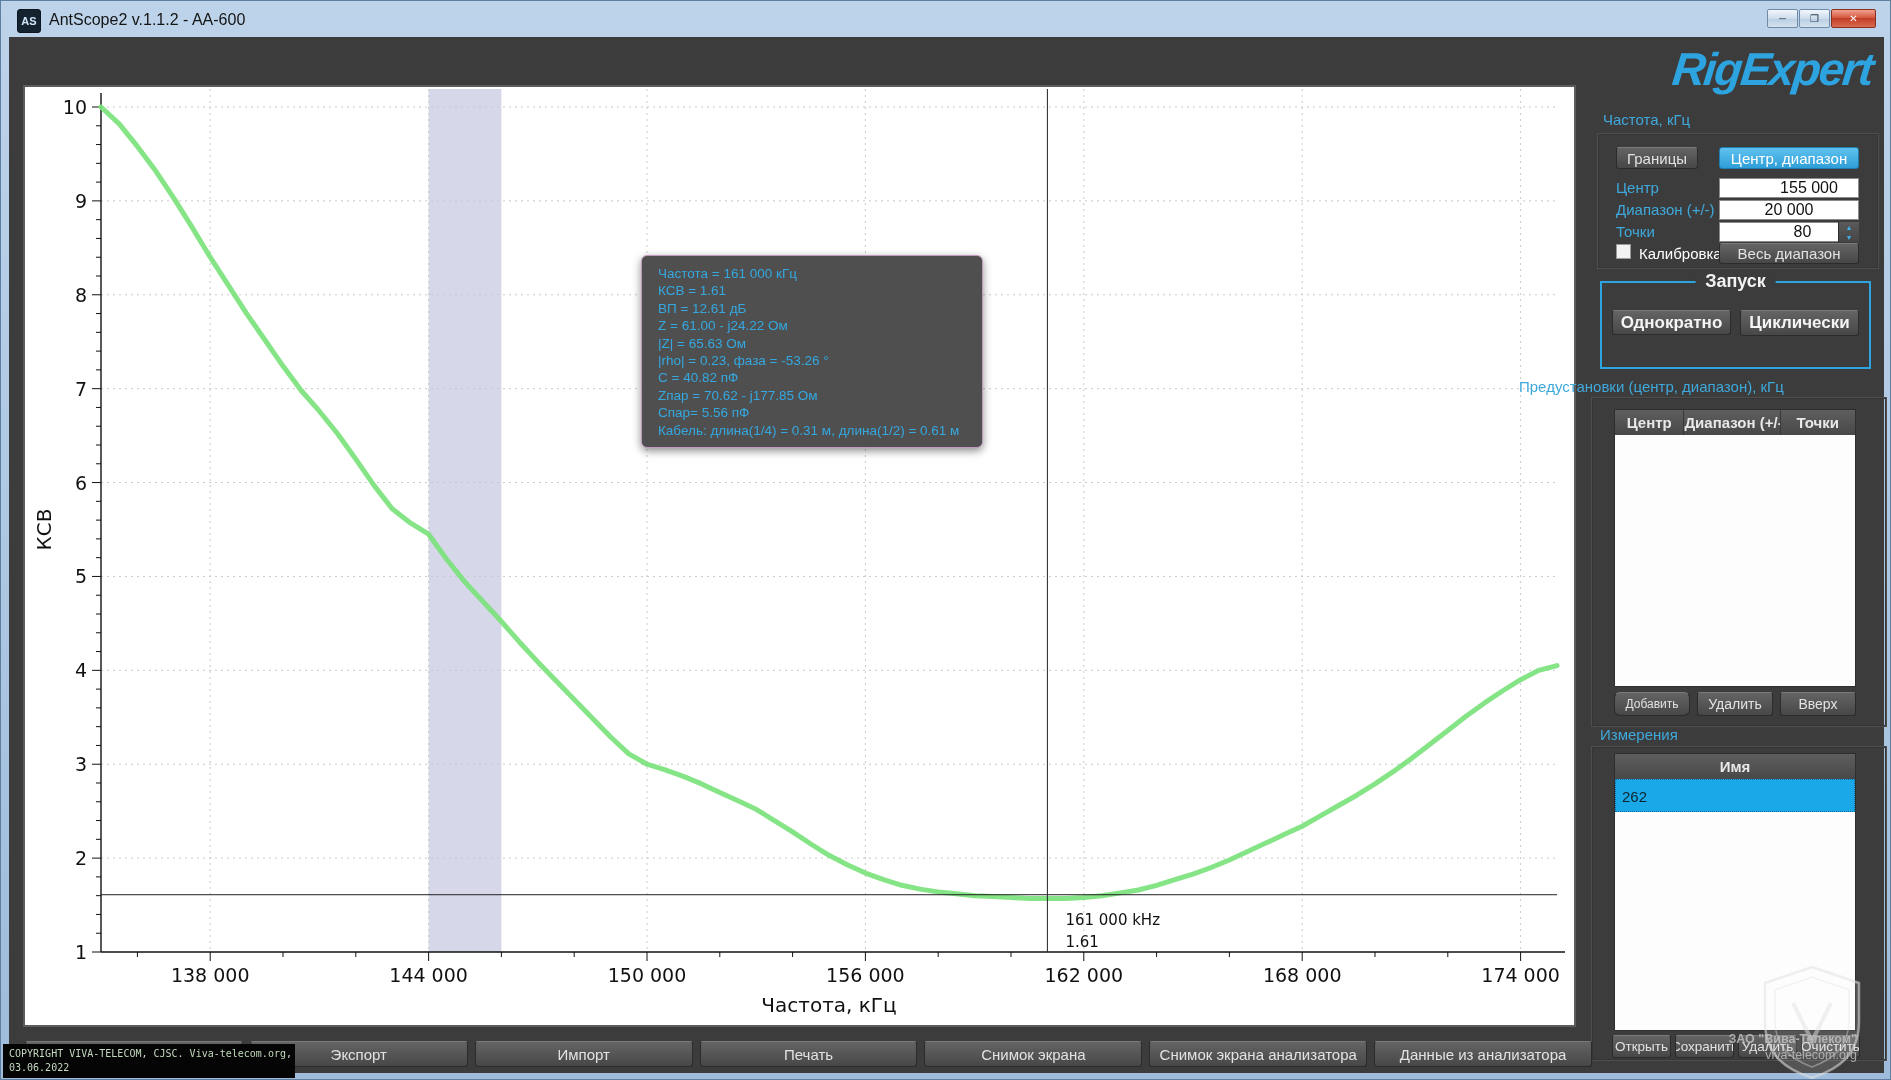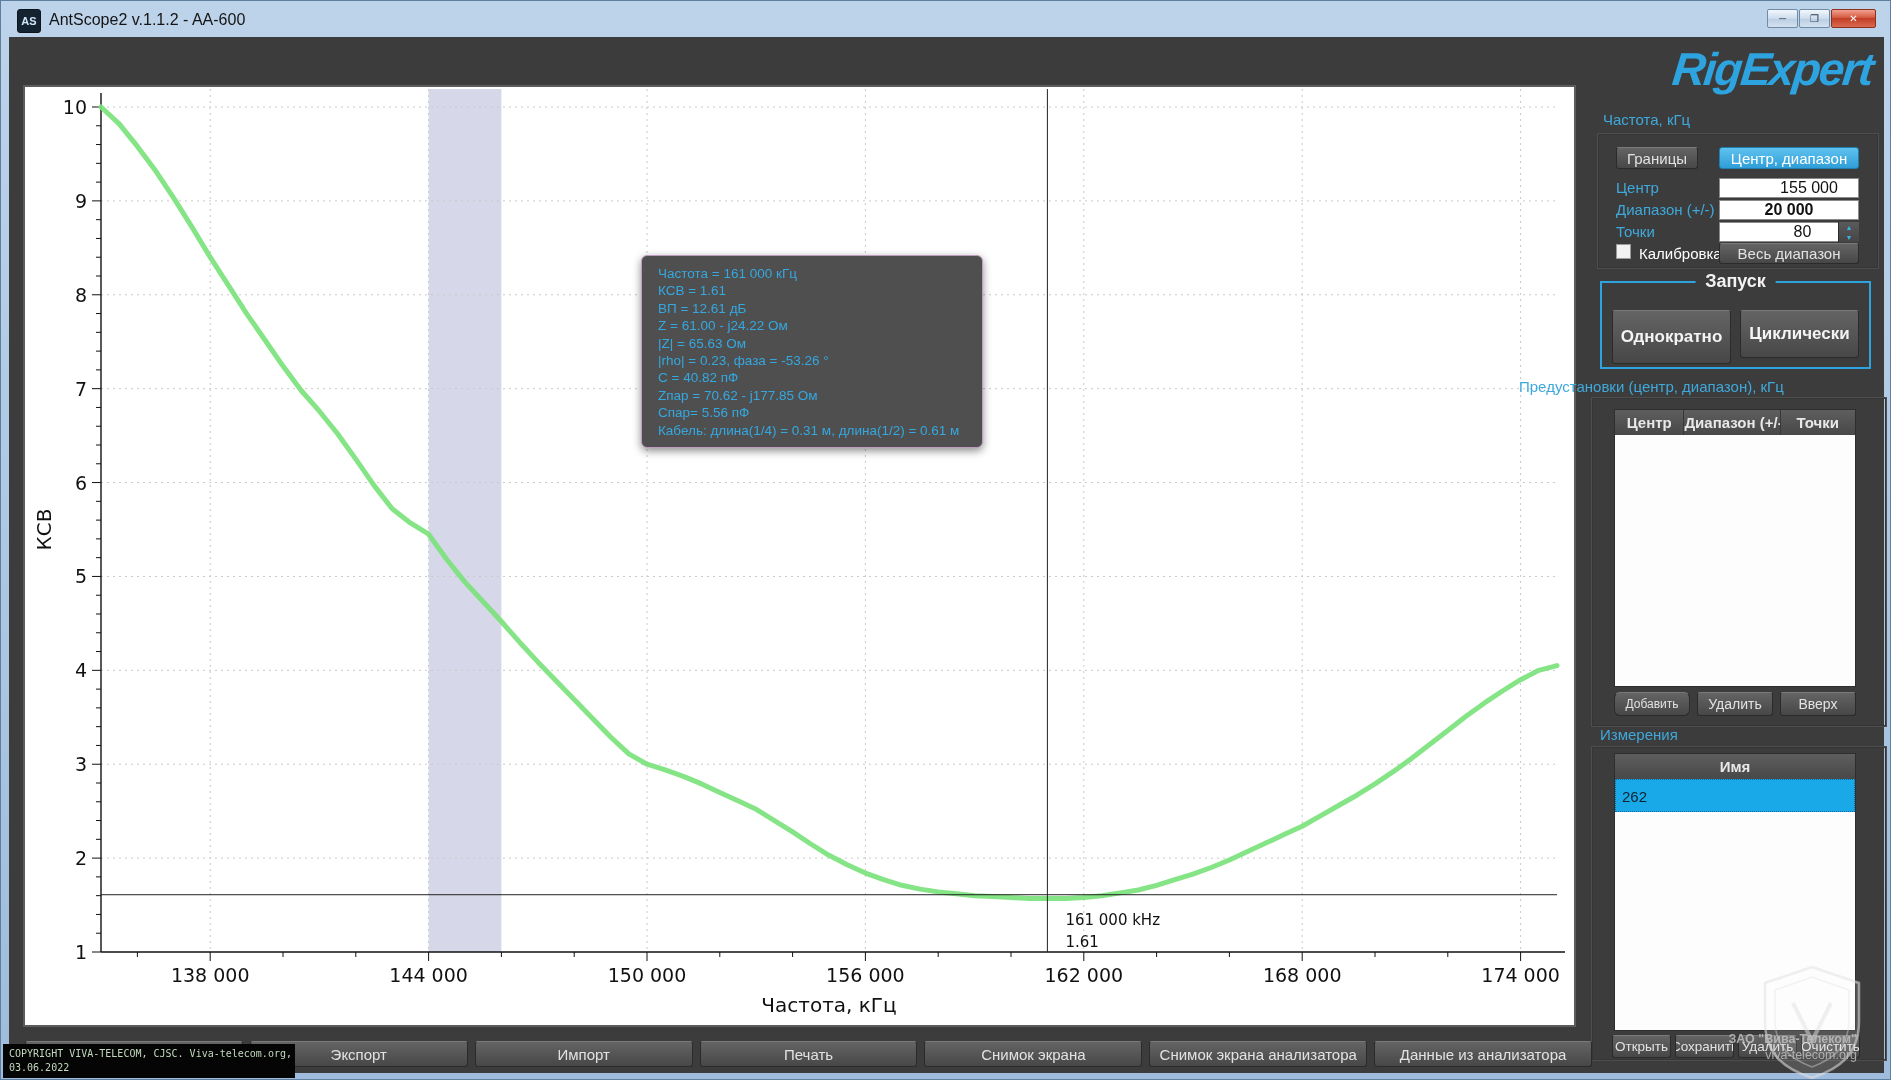--- a/index.html
+++ b/index.html
@@ -249,41 +249,41 @@
     <div class="plabel" style="left:1594px;top:74px;">Частота, кГц</div>
 
     <div class="group" style="left:1588px;top:96px;width:282px;height:136px;">
       <div class="btn" style="position:absolute;left:18px;top:13px;width:82px;height:22px;">Границы</div>
       <div class="btn accent" style="position:absolute;left:121px;top:13px;width:140px;height:22px;">Центр, диапазон</div>
 
       <div class="flabel" style="top:44px;">Центр</div>
       <input class="field" style="top: 44px; padding-left: 42px;" readonly="" value="155 000">
 
       <div class="flabel" style="top:66px;">Диапазон (+/-)</div>
-      <input class="field" style="top: 66px; font-weight: bold;" readonly="" value="20 000">
+      <input class="field" style="top: 66px;" readonly="" value="20 000">
 
       <div class="flabel" style="top:88px;">Точки</div>
       <div style="position:absolute;left:121px;top:88px;width:140px;height:20px;">
         <input class="field" style="left: 0px; top: 0px; width: 140px; padding-left: 29px;" readonly="" value="80">
         <div class="spin">
           <span>▲</span>
           <span>▼</span>
         </div>
       </div>
 
       <div class="checkbox" style="left:18px;top:110px;"></div>
       <div class="flabel" style="left:41px;top:110px;color:#ffffff;">Калибровка</div>
       <div class="btn" style="position:absolute;left:121px;top:109px;width:140px;height:21px;">Весь диапазон</div>
     </div>
 
     <div class="run-group" style="left:1591px;top:244px;width:271px;height:88px;">
       <div class="run-legend">Запуск</div>
       <div id="runbtns" style="position:absolute;left:10px;top:27px;right:10px;display:flex;gap:9px;">
-          <div class="btn big" style="flex: 1 1 0%; height: 54px;">Однократно</div>
-          <div class="btn big" style="flex: 1 1 0%; height: 48px;">Циклически</div>
+          <div class="btn big" style="flex: 1 1 0%; height: 25px;">Однократно</div>
+          <div class="btn big" style="flex: 1 1 0%; height: 26px;">Циклически</div>
         </div>
     </div>
 
     <div class="plabel" style="left:1510px;top:341px;">Предустановки (центр, диапазон), кГц</div>
 
     <div class="group" style="left:1582px;top:360px;width:296px;height:330px;"></div>
     <div class="thead" style="left:1605px;top:372px;width:242px;" id="presets-head">
         <div class="th" style="width: 70px;">Центр</div>
         <div class="th" style="width: 97px;">Диапазон (+/-)</div>
         <div class="th" style="width: 75px;">Точки</div>

